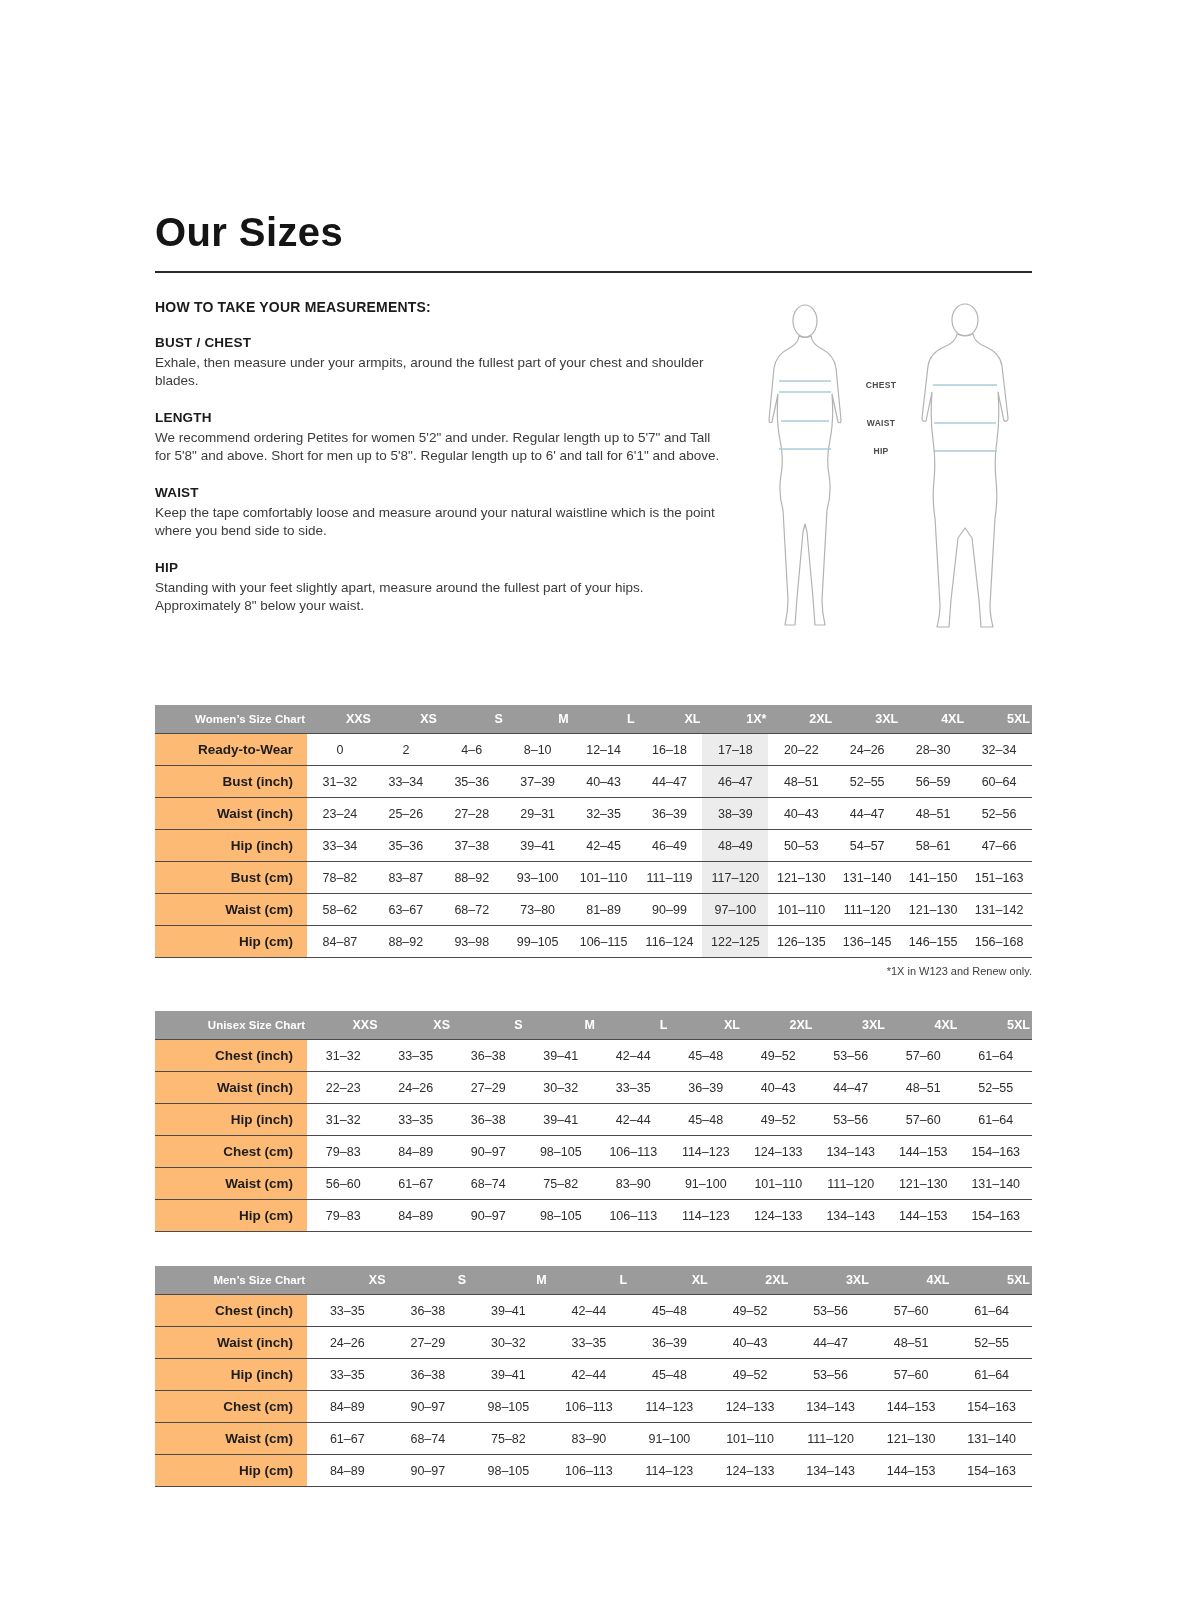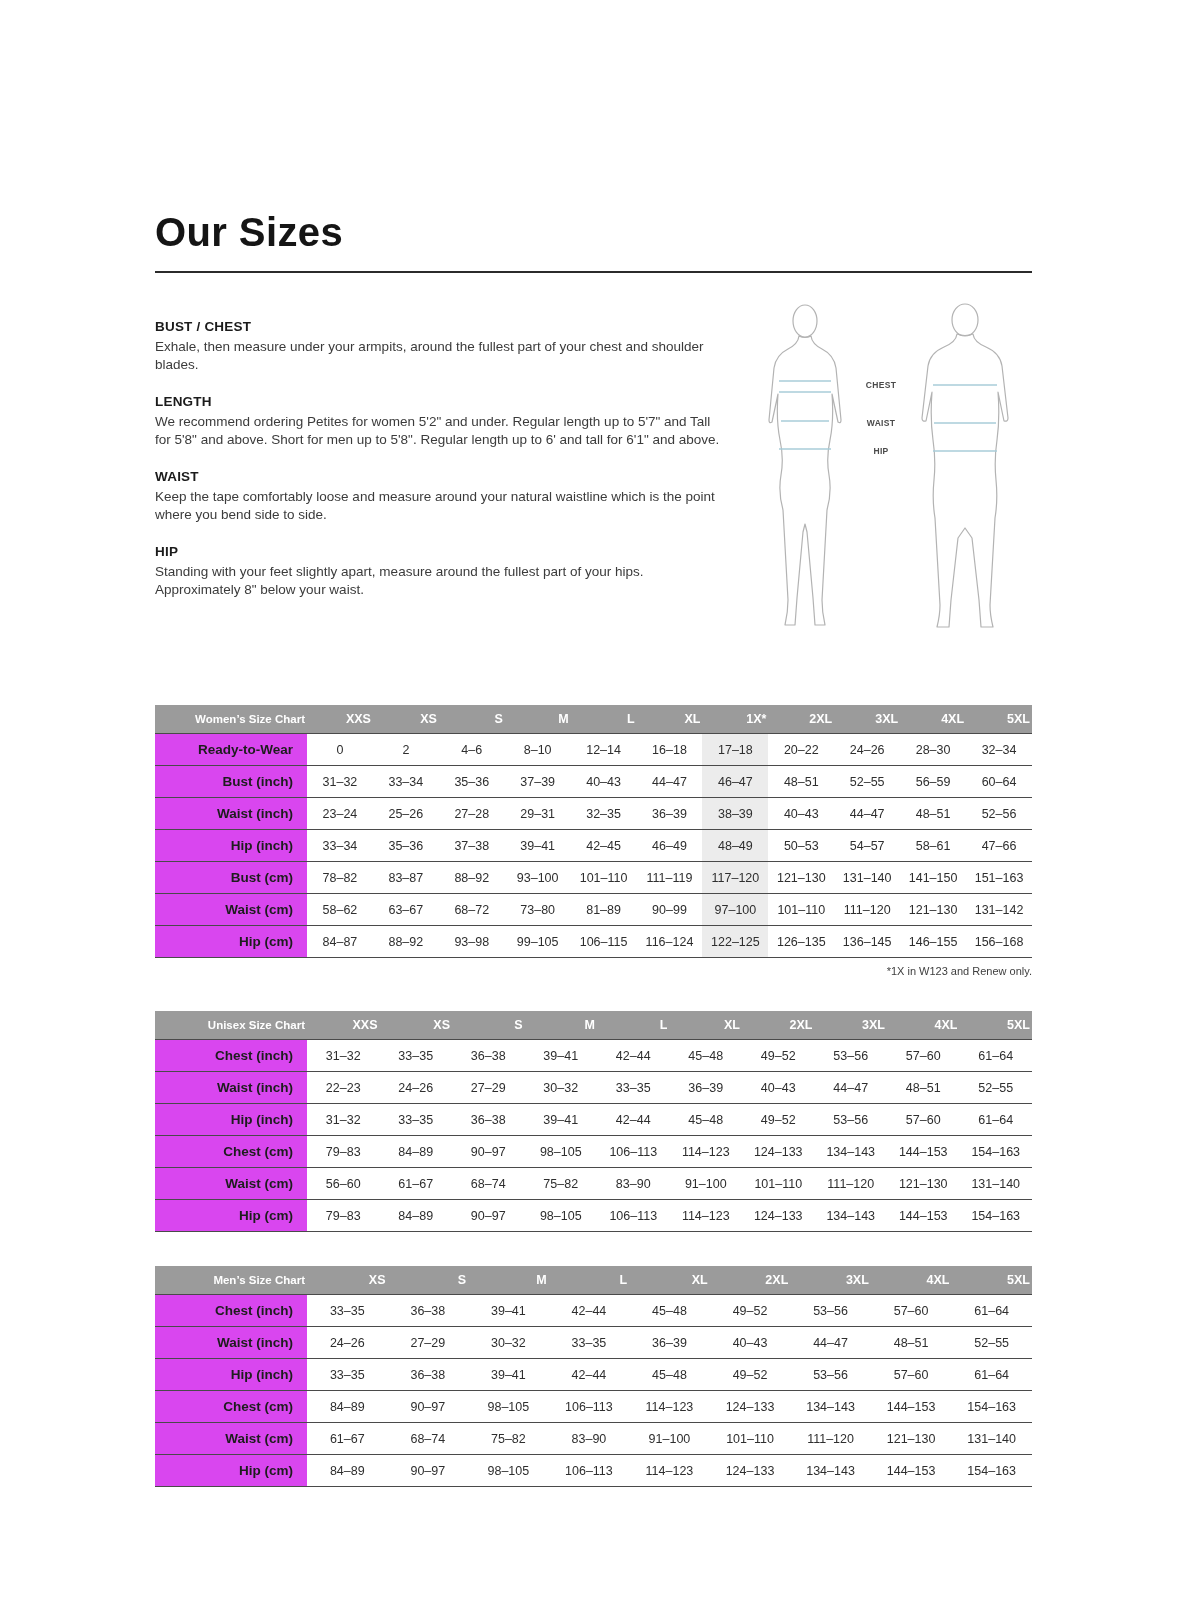--- a/index.html
+++ b/index.html
@@ -34,40 +34,41 @@
   table.size tr > *:first-child { width:152px; }
   table.size thead th {
     background:#9b9b9b; color:#ffffff; font-weight:bold;
     font-size:12.5px; padding:7px 2px; text-align:right;
   }
   table.size thead th.corner { font-size:11.5px; }
   table.size tbody tr { border-top:1.5px solid #4a4a4a; }
   table.size tbody tr:last-child { border-bottom:1.5px solid #4a4a4a; }
   table.size tbody th {
     text-align:right; padding:8px 14px 8px 2px;
-    font-size:13.5px; font-weight:bold; color:#1d1d1d; background:#d946ef;
+    font-size:13.5px; font-weight:bold; color:#1d1d1d; background:#fdba74;
   }
   table.size tbody td {
     text-align:center; font-size:12.5px; color:#2e2e2e; padding:8px 2px;
   }
   table.size tbody td.hl { background:#ececec; }
 
   .footnote { text-align:right; font-size:11px; color:#3e3e3e; margin-top:7px; }
   .tbl-gap { margin-top:46px; }
 </style>
 </head>
 <body>
 
 <div class="page">
   <div class="content">
 
     <h1 class="title">Our Sizes</h1>
 
     <div class="measure-wrap">
       <div class="measure-text">
+        <div class="how-to">HOW TO TAKE YOUR MEASUREMENTS:</div>
 
         <div class="m-section">
           <h3>BUST / CHEST</h3>
           <p>Exhale, then measure under your armpits, around the fullest part of your chest and shoulder blades.</p>
         </div>
         <div class="m-section">
           <h3>LENGTH</h3>
           <p>We recommend ordering Petites for women 5'2" and under. Regular length up to 5'7" and Tall for 5'8" and above. Short for men up to 5'8". Regular length up to 6' and tall for 6'1" and above.</p>
         </div>
         <div class="m-section">

